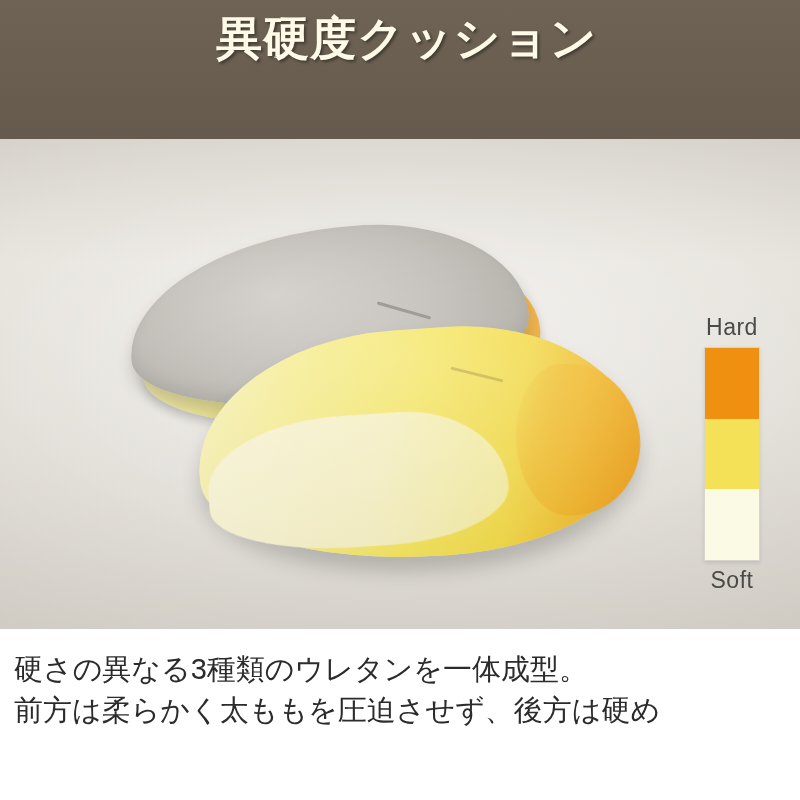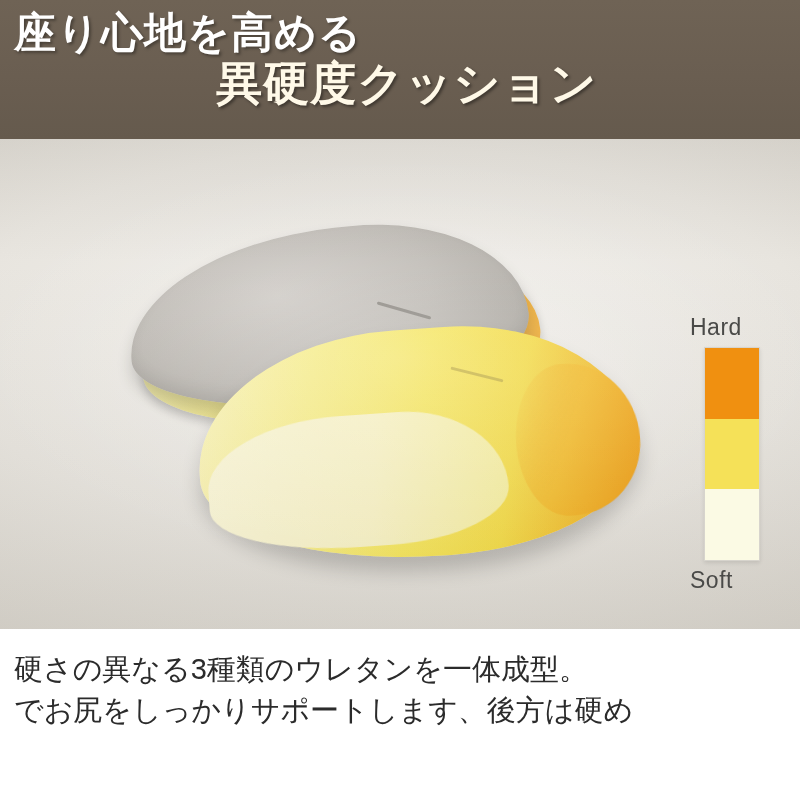--- a/index.html
+++ b/index.html
@@ -143,21 +143,21 @@
     background: rgba(190,170,60,.8);
     border-radius: 2px;
     transform: rotate(14deg);
   }
 
   
   #legend {
     position: absolute;
     left: 690px; top: 175px;
     width: 84px;
-    text-align: left;
+    text-align: center;
   }
   .legend-label {
     font-size: 23px;
     color: #4a4a48;
     letter-spacing: .5px;
   }
   #legend-bar {
     width: 56px;
     height: 214px;
     margin: 6px auto 6px auto;
@@ -187,21 +187,20 @@
     line-height: 1.42;
     white-space: nowrap;
   }
 </style>
 </head>
 <body>
 
 <div id="page">
 
   <div id="header">
-    <div class="head-line" id="head-line-1">座り心地を高める</div>
     <div class="head-line" id="head-line-2">異硬度クッション</div>
   </div>
 
   <div id="photo">
 
     <div id="cushion-top">
       <div id="top-edge-foam"></div>
       <div id="top-cover"></div>
       <div id="top-seam"></div>
     </div>
@@ -221,16 +220,16 @@
         <div class="legend-seg" id="legend-seg-hard"></div>
         <div class="legend-seg" id="legend-seg-medium"></div>
         <div class="legend-seg" id="legend-seg-soft"></div>
       </div>
       <div class="legend-label">Soft</div>
     </div>
   </div>
 
   <div id="caption">
     <div class="caption-line">硬さの異なる3種類のウレタンを一体成型。</div>
-    <div class="caption-line">でお尻をしっかりサポートします、後方は硬め</div>
+    <div class="caption-line">前方は柔らかく太ももを圧迫させず、後方は硬め</div>
   </div>
 
 </div>
 
 </body></html>

